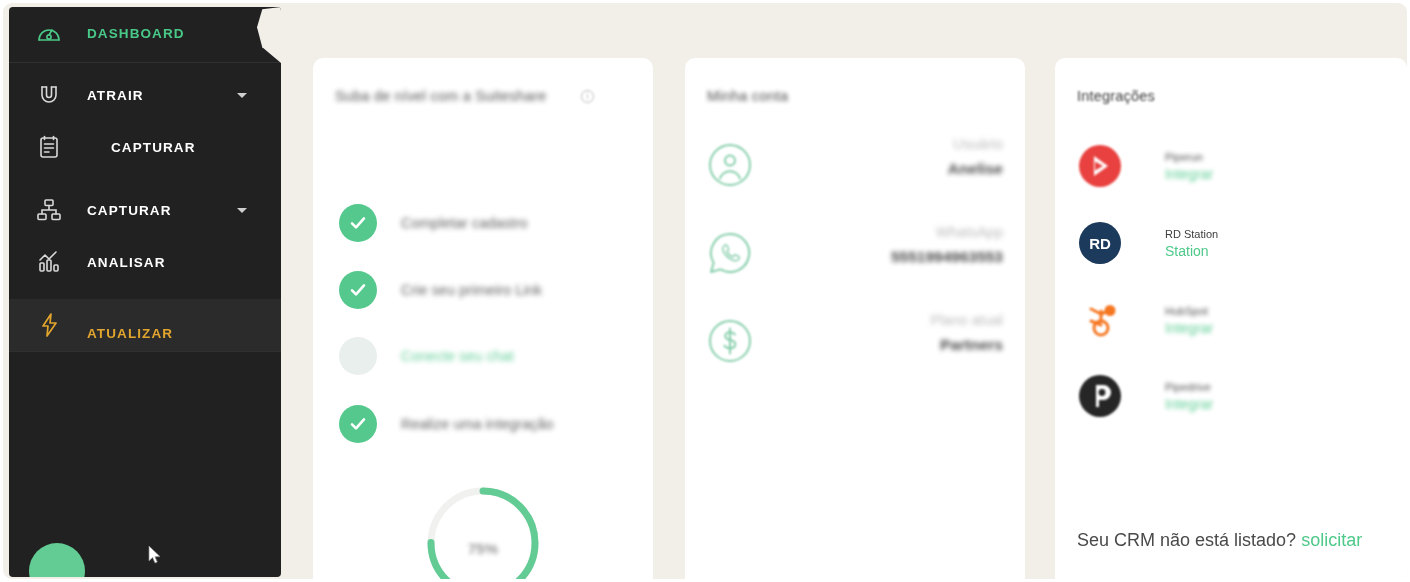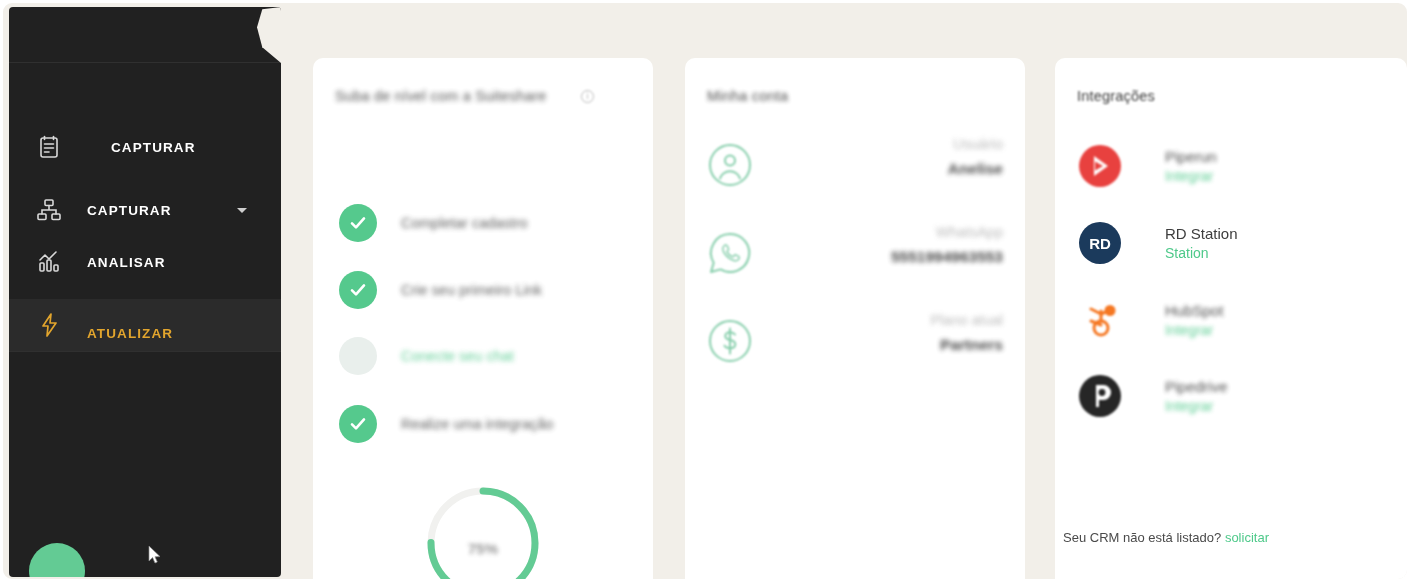--- a/index.html
+++ b/index.html
@@ -152,39 +152,61 @@
     font-size: 15.5px; color: #2f2f2f; font-weight: bold; white-space: nowrap;
   }
 
   
   .int-row {
     position: absolute; left: 22px; width: 310px; height: 60px;
     display: flex; align-items: center; cursor: pointer;
   }
   .int-logo { width: 46px; height: 46px; flex: 0 0 46px; }
   .int-text { margin-left: 42px; }
-  .int-name { font-size: 15px; color: #3d3d3d; white-space: nowrap; }
+  .int-name { font-size: 11px; color: #3d3d3d; white-space: nowrap; }
   .int-act  { font-size: 14px; color: #4ec98a; margin-top: 3px; white-space: nowrap; cursor: pointer; }
   #integ-footer {
-    position: absolute; left: 8px; top: 472px;
-    font-size: 13px; color: #4a4a4a; white-space: nowrap;
+    position: absolute; left: 22px; top: 472px;
+    font-size: 18px; color: #4a4a4a; white-space: nowrap;
   }
   #integ-footer .link { color: #4ec98a; cursor: pointer; }
 </style>
 </head>
 <body>
 
 <div id="frame">
 
   <nav id="sidebar">
 
     <div class="sep" id="sep1"></div>
     <div class="sep" id="sep2"></div>
 
-
+    <div class="nav-item" id="nav-dashboard">
+      <span class="nav-icon">
+        <svg viewBox="0 0 28 28" width="28" height="28" fill="none" stroke="#49c987" stroke-width="1.6">
+          <path d="M4 21a10 10 0 1 1 20 0" stroke-linecap="round"></path>
+          <line x1="4" y1="21" x2="24" y2="21" stroke-linecap="round"></line>
+          <circle cx="14" cy="18" r="2.1"></circle>
+          <line x1="14" y1="16" x2="17" y2="11" stroke-linecap="round"></line>
+        </svg>
+      </span>
+      <span class="nav-label">DASHBOARD</span>
+    </div>
+
+    <div class="nav-item" id="nav-atrair">
+      <span class="nav-icon">
+        <svg viewBox="0 0 28 28" width="28" height="28" fill="none" stroke="#d9d9d9" stroke-width="1.6">
+          <path d="M7 6v8a7 7 0 0 0 14 0V6" stroke-linecap="round"></path>
+          <path d="M7 6h4.5M16.5 6H21" stroke-linecap="round"></path>
+          <path d="M11.5 6v8a2.5 2.5 0 0 0 5 0V6" stroke-linecap="round"></path>
+        </svg>
+      </span>
+      <span class="nav-label">ATRAIR</span>
+      <span class="caret"></span>
+    </div>
 
     <div class="nav-item" id="nav-capturar">
       <span class="nav-icon">
         <svg viewBox="0 0 28 28" width="28" height="28" fill="none" stroke="#d9d9d9" stroke-width="1.6">
           <rect x="6" y="5" width="16" height="19" rx="2"></rect>
           <line x1="9.5" y1="3.5" x2="9.5" y2="6.5" stroke-linecap="round"></line>
           <line x1="18.5" y1="3.5" x2="18.5" y2="6.5" stroke-linecap="round"></line>
           <line x1="9.5" y1="11" x2="18.5" y2="11" stroke-linecap="round"></line>
           <line x1="9.5" y1="15" x2="18.5" y2="15" stroke-linecap="round"></line>
           <line x1="9.5" y1="19" x2="14" y2="19" stroke-linecap="round"></line>

